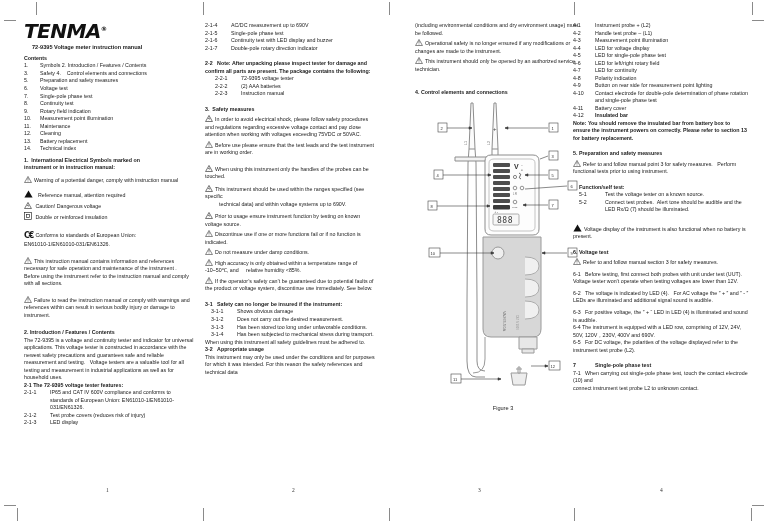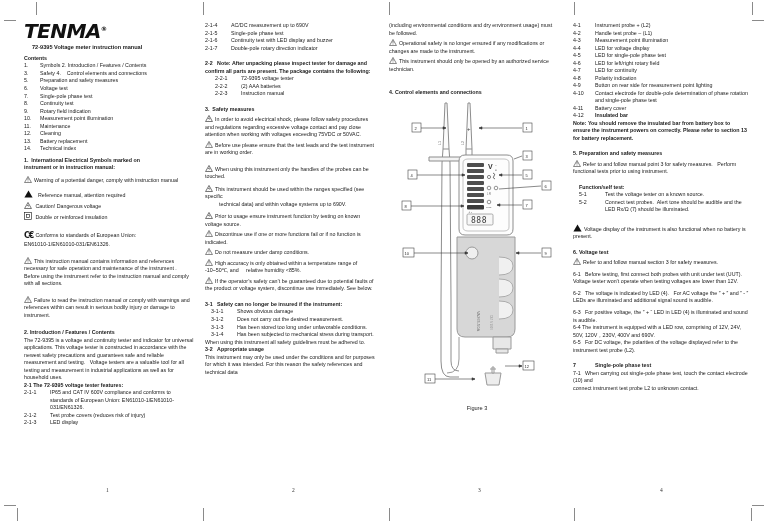--- a/index.html
+++ b/index.html
@@ -33,21 +33,21 @@
   .col {
     position: absolute;
     top: 22px;
     width: 170px;
     font-size: 5.3px;
     line-height: 1.42;
     text-align: left;
   }
   #col1 { left: 24px; }
   #col2 { left: 205px; }
-  #col3 { left: 389px; }
+  #col3 { left: 415px; }
   #col4 { left: 573px; width: 176px; }
 
   .b { font-weight: bold; }
 
   .logo {
     font-family: "DejaVu Sans", sans-serif;
     font-weight: bold;
     font-style: italic;
     font-size: 19px;
     letter-spacing: -0.6px;

